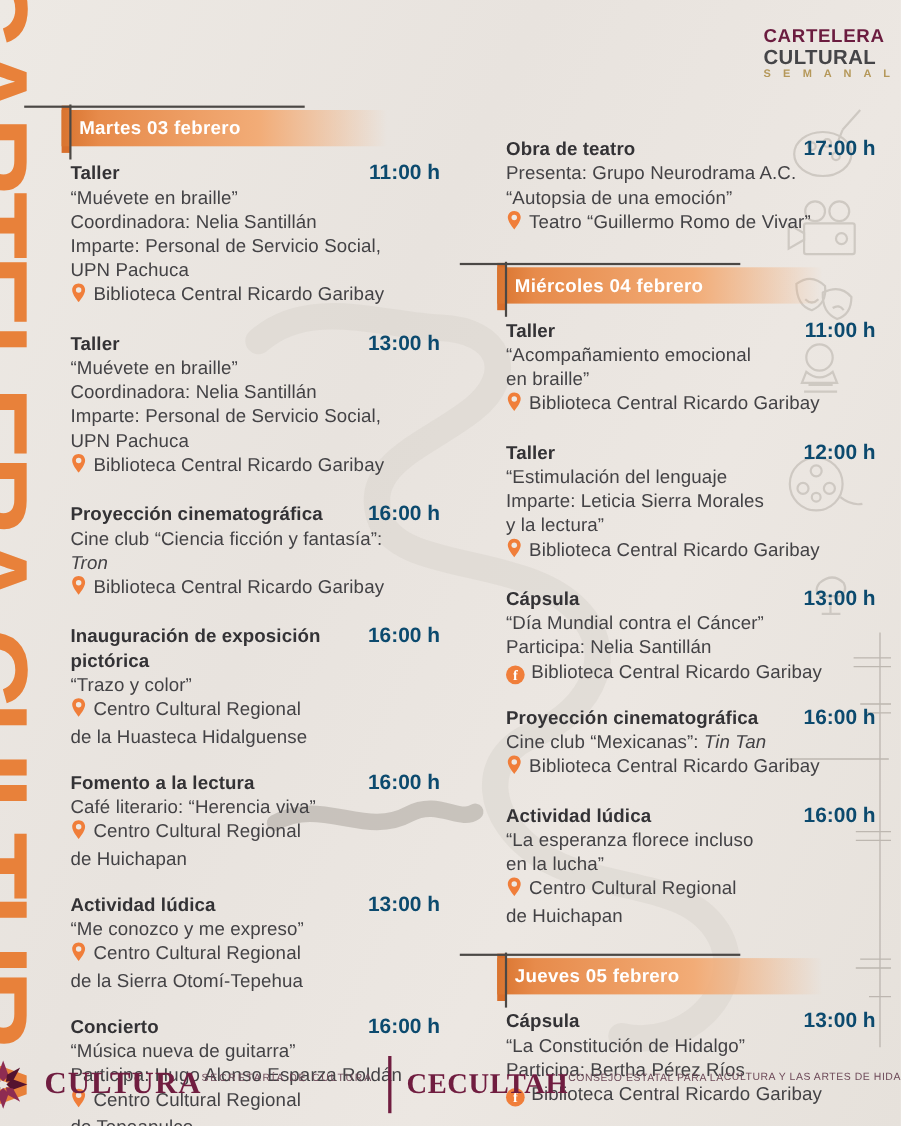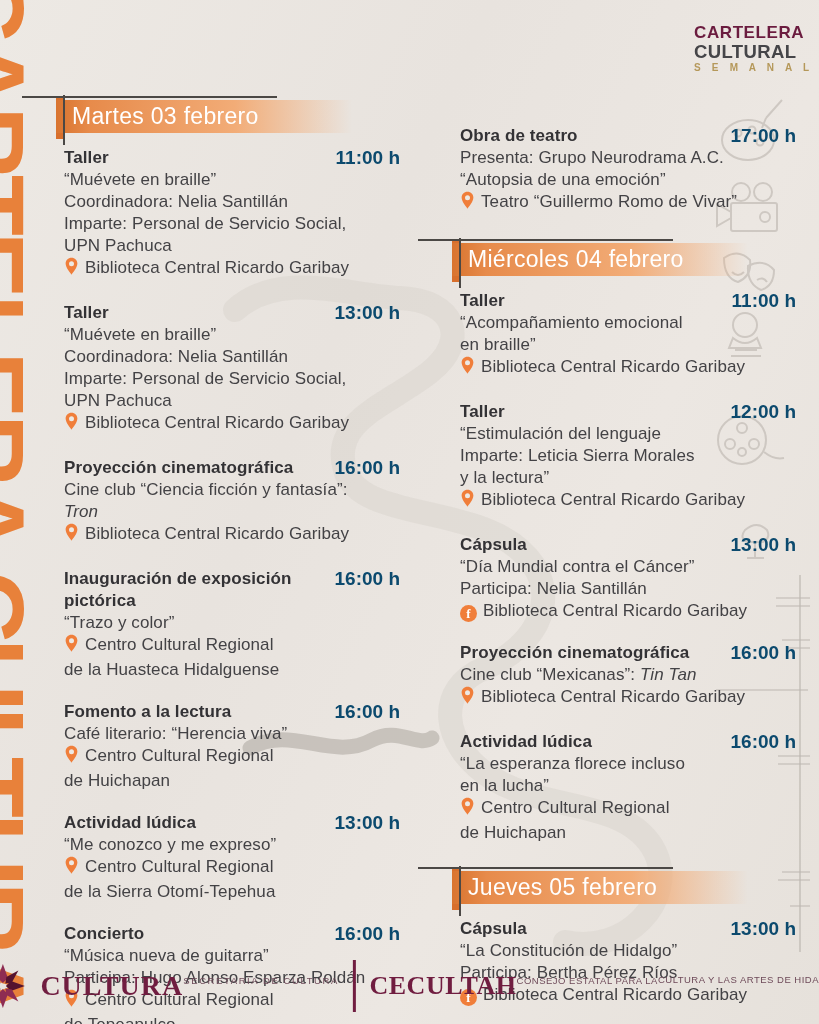--- a/index.html
+++ b/index.html
@@ -34,21 +34,21 @@
     padding-left:16px;margin-left:-8px;
     background:linear-gradient(90deg,#D9742F 0%,#E78B4B 10%,#F2AC77 52%,rgba(242,172,119,0) 86%);
   }
   .day-bar::before{ 
     content:"";position:absolute;left:-34px;top:-4px;height:1.5px;width:255px;background:#4B4845;
   }
   .day-bar::after{ 
     content:"";position:absolute;left:7px;top:-5px;width:1.5px;height:50px;background:#4B4845;
   }
   .day-edge{position:absolute;left:-8px;top:-4px;width:8px;height:43px;background:#D86F2C;}
-  .day-label{font-size:23px;font-weight:400;color:#FFFFFF;letter-spacing:.3px;position:relative;z-index:2;}
+  .day-label{font-size:17px;font-weight:700;color:#FFFFFF;letter-spacing:.3px;position:relative;z-index:2;}
   
   .event{margin-bottom:20px;}
   .event-head{display:flex;justify-content:space-between;align-items:flex-start;}
   .event-title{font-size:17px;font-weight:700;color:#333235;line-height:22px;letter-spacing:.1px;padding-right:8px;}
   .event-time{font-size:19px;font-weight:700;color:#0c4a6e;line-height:22px;white-space:nowrap;}
   .event-line{font-size:17px;line-height:22px;color:#434245;letter-spacing:.1px;}
   .event-line .it{font-style:italic;}
   .icon-wrap{display:inline-block;vertical-align:-3px;margin-right:6px;}
   .fb-icon{
     display:inline-flex;align-items:center;justify-content:center;

